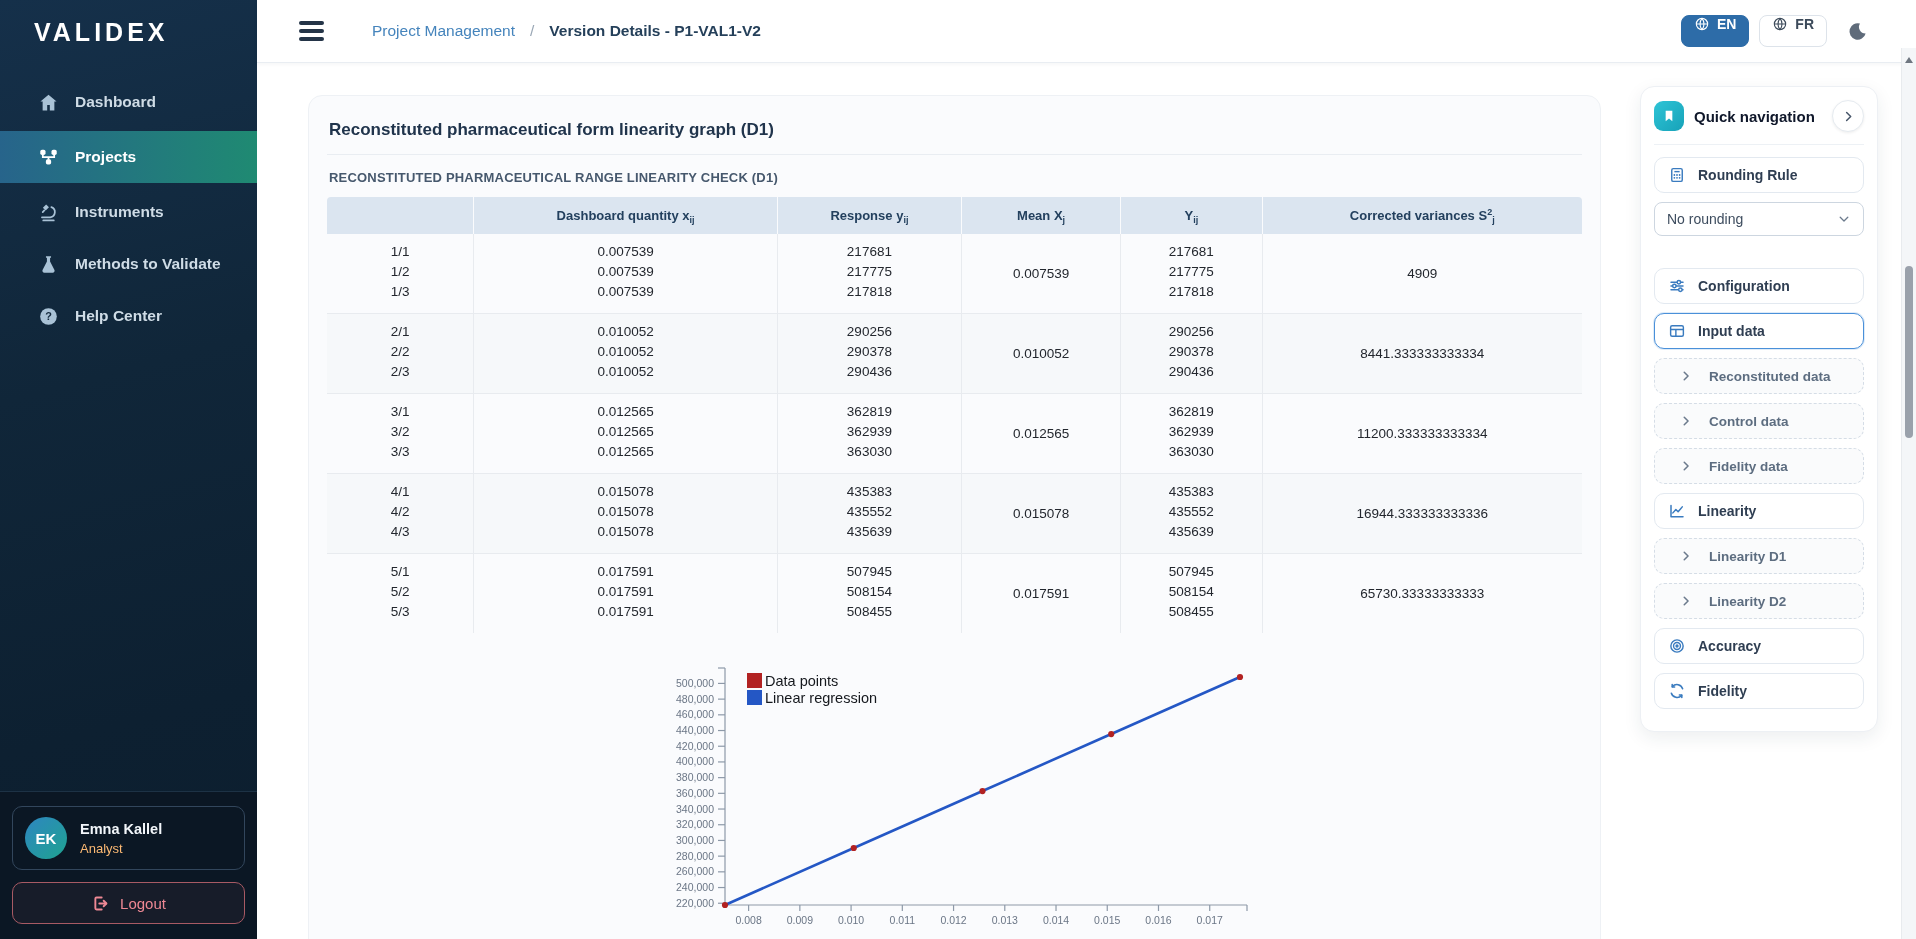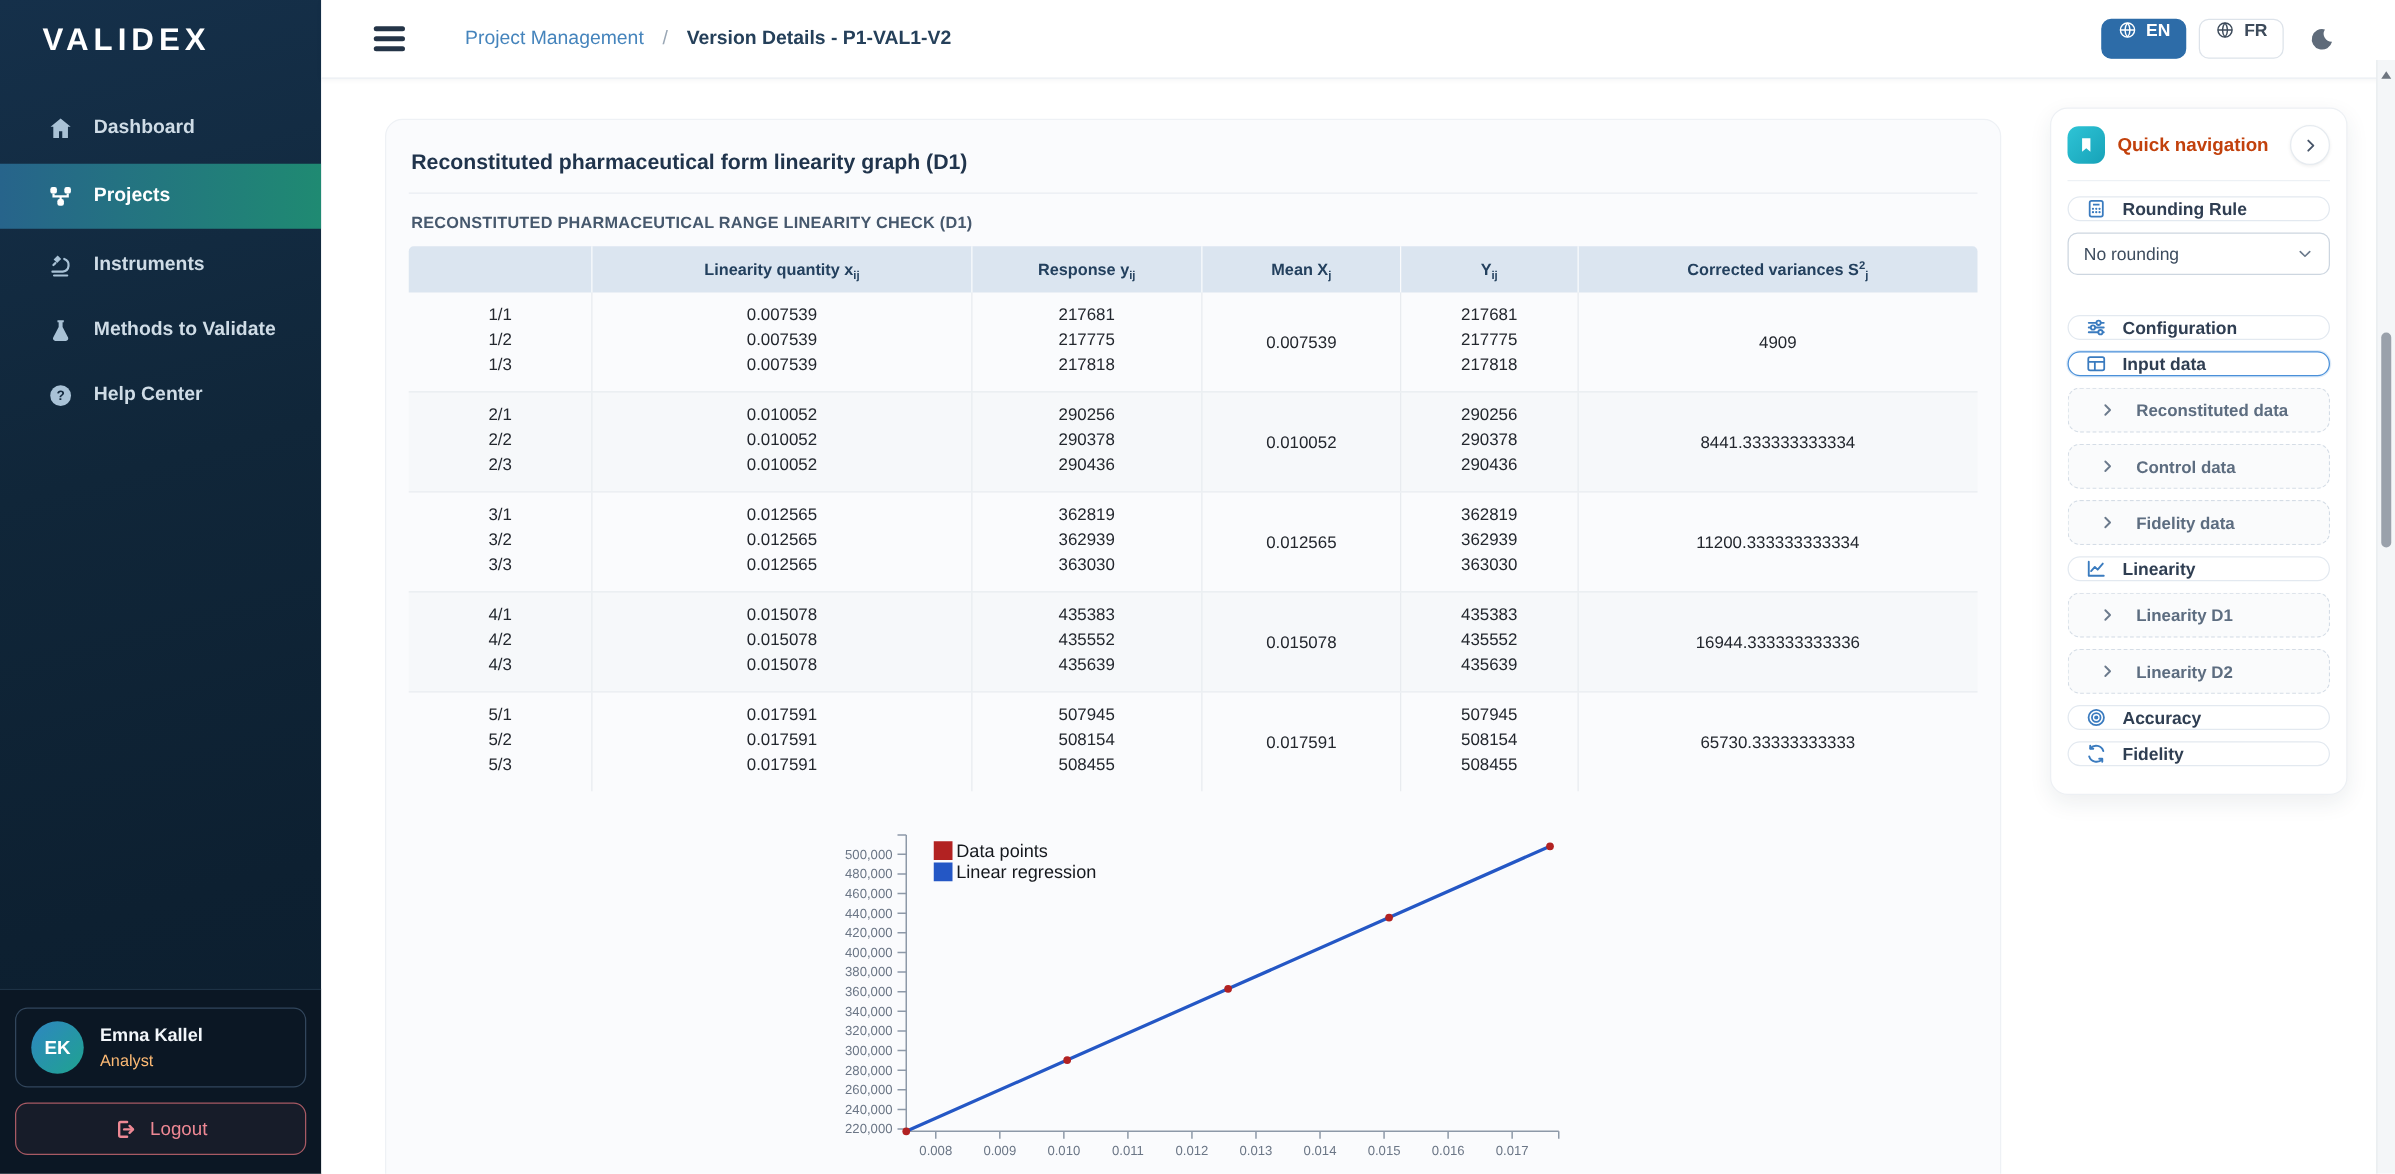--- a/index.html
+++ b/index.html
@@ -82,26 +82,26 @@
 
   
   #quicknav { position:absolute; left:1640px; top:86px; width:238px; background:#fff;
     border:1px solid #edf0f4; border-radius:14px; box-shadow:0 6px 18px rgba(30,45,70,.08);
     padding:13px; z-index:4; }
   #qn-header { display:flex; align-items:center; gap:10px; padding-bottom:12px;
     border-bottom:1px solid #edf1f5; margin-bottom:12px; }
   #qn-badge { width:30px; height:30px; border-radius:9px;
     background:linear-gradient(135deg,#2ec4d6,#17a2b8); display:flex; align-items:center;
     justify-content:center; flex:0 0 auto; }
-  #qn-title { font-size:15px; font-weight:bold; color:#c2410c; flex:1; }
+  #qn-title { font-size:15px; font-weight:bold; color:#0f172a; flex:1; }
   #qn-collapse { width:32px; height:32px; border-radius:50%; border:1px solid #e6ebf0; background:#fff;
     box-shadow:0 1px 3px rgba(0,0,0,.07); display:flex; align-items:center; justify-content:center;
     color:#475569; cursor:pointer; }
   #qn-collapse svg { width:15px; height:15px; }
-  .qn-item { height:20px; border:1px solid #e3e9f0; border-radius:10px; display:flex; align-items:center;
+  .qn-item { height:36px; border:1px solid #e3e9f0; border-radius:10px; display:flex; align-items:center;
     gap:12px; padding:0 13px; font-size:14px; font-weight:600; color:#2f3e52; background:#fff;
     margin-bottom:9px; cursor:pointer; }
   .qn-item.active { border:1.5px solid #4a90d9; box-shadow:0 0 0 1px rgba(74,144,217,.18); }
   .qn-item.spaced { margin-top:32px; }
   .qn-icon { width:18px; height:18px; color:#3a7bbf; display:flex; flex:0 0 auto; }
   .qn-icon svg { width:100%; height:100%; }
   .qn-select { height:34px; border:1px solid #cdd6e0; border-radius:8px; display:flex;
     align-items:center; justify-content:space-between; padding:0 12px; font-size:14px; color:#3d4c5e;
     background:#fff; margin-bottom:9px; cursor:pointer; }
   .qn-subitem { height:36px; border:1px dashed #d5dde6; border-radius:10px; background:#fafbfc;
@@ -237,21 +237,21 @@
   <div id="content-card">
     <div id="card-title">Reconstituted pharmaceutical form linearity graph (D1)</div>
     <div id="table-title">RECONSTITUTED PHARMACEUTICAL RANGE LINEARITY CHECK (D1)</div>
     <div id="thead-row" class="tgrid">
         <div class="th c0">
           <span class="pre"></span>
           <span class="sup"></span>
           <span class="sub"></span>
         </div>
         <div class="th c1">
-          <span class="pre">Linearity quantity x</span>
+          <span class="pre">Dashboard quantity x</span>
           <span class="sup"></span>
           <span class="sub">ij</span>
         </div>
         <div class="th c2">
           <span class="pre">Response y</span>
           <span class="sup"></span>
           <span class="sub">ij</span>
         </div>
         <div class="th c3">
           <span class="pre">Mean X</span>

